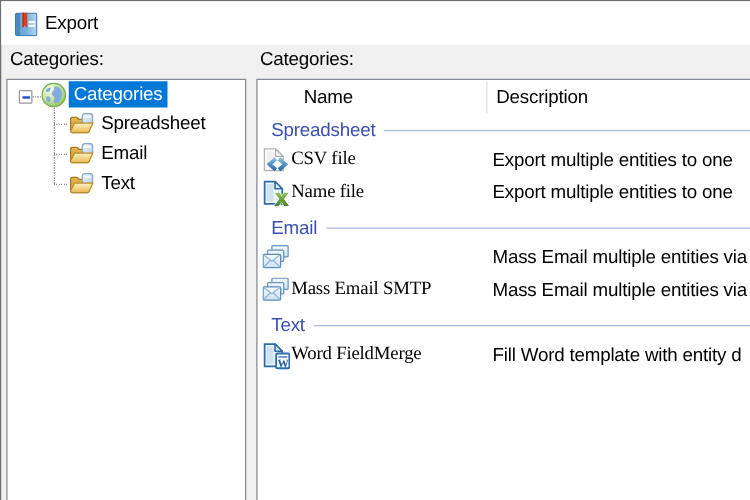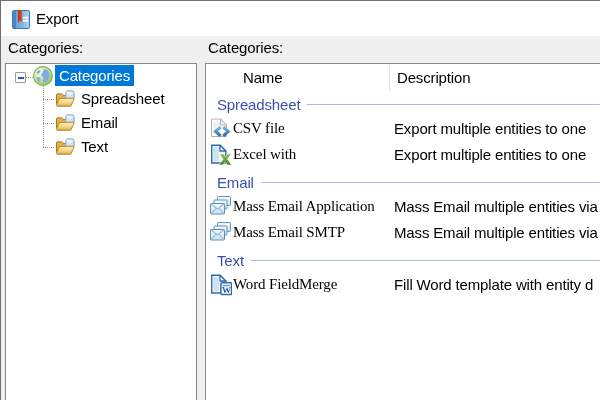--- a/index.html
+++ b/index.html
@@ -212,39 +212,38 @@
 
   <div class="lv-item">
     <span class="icon">
       <svg width="22" height="22" viewBox="0 0 22 22">
         <path d="M1.7 1.2 H10 L15.8 7 V19 H1.7 Z" fill="#eef5fb" stroke="#2d6da8" stroke-width="1.4"></path>
         <rect x="3.2" y="3.2" width="5.6" height="14" fill="#cfe2f2"></rect>
         <path d="M10 1.2 L15.8 7 H10 Z" fill="#ffffff" stroke="#2d6da8" stroke-width="1.3" stroke-linejoin="round"></path>
         <path d="M9.8 10.2 L13.6 10.2 L15.4 13.1 L17.4 10.2 L20.9 10.2 L17.1 15.1 L21.2 20.8 L17.4 20.8 L15.3 17.5 L12.9 20.8 L9.3 20.8 L13.5 15.2 Z" fill="url(#xg)" stroke="#ffffff" stroke-width="0.9" paint-order="stroke" stroke-linejoin="round"></path>
       </svg>
     </span>
-    <span class="i-name">Excel with</span>
+    <span class="i-name">Name file</span>
     <span class="i-desc">Export multiple entities to one</span>
   </div>
 
   <div class="lv-group">
     <span class="g-label">Email</span>
     <span class="g-line"></span>
   </div>
 
   <div class="lv-item">
     <span class="icon">
       <svg width="22" height="20" viewBox="0 0 22 20">
         <rect x="7.5" y="0.5" width="13" height="9" rx="0.8" fill="url(#env)" stroke="#6694bd"></rect>
         <rect x="4" y="4" width="13" height="9" rx="0.8" fill="url(#env)" stroke="#6694bd"></rect>
         <rect x="0.5" y="7.5" width="14" height="10.5" rx="0.8" fill="url(#env)" stroke="#5a8cb8"></rect>
         <path d="M1 8 L7.5 13 L14 8 M1 17.6 L6.2 12.4 M14 17.6 L8.8 12.4" fill="none" stroke="#93b8d8" stroke-width="1.1"></path>
       </svg>
     </span>
-    <span class="i-name">Mass Email Application</span>
     <span class="i-desc">Mass Email multiple entities via</span>
   </div>
 
   <div class="lv-item">
     <span class="icon">
       <svg width="22" height="20" viewBox="0 0 22 20">
         <rect x="7.5" y="0.5" width="13" height="9" rx="0.8" fill="url(#env)" stroke="#6694bd"></rect>
         <rect x="4" y="4" width="13" height="9" rx="0.8" fill="url(#env)" stroke="#6694bd"></rect>
         <rect x="0.5" y="7.5" width="14" height="10.5" rx="0.8" fill="url(#env)" stroke="#5a8cb8"></rect>
         <path d="M1 8 L7.5 13 L14 8 M1 17.6 L6.2 12.4 M14 17.6 L8.8 12.4" fill="none" stroke="#93b8d8" stroke-width="1.1"></path>

